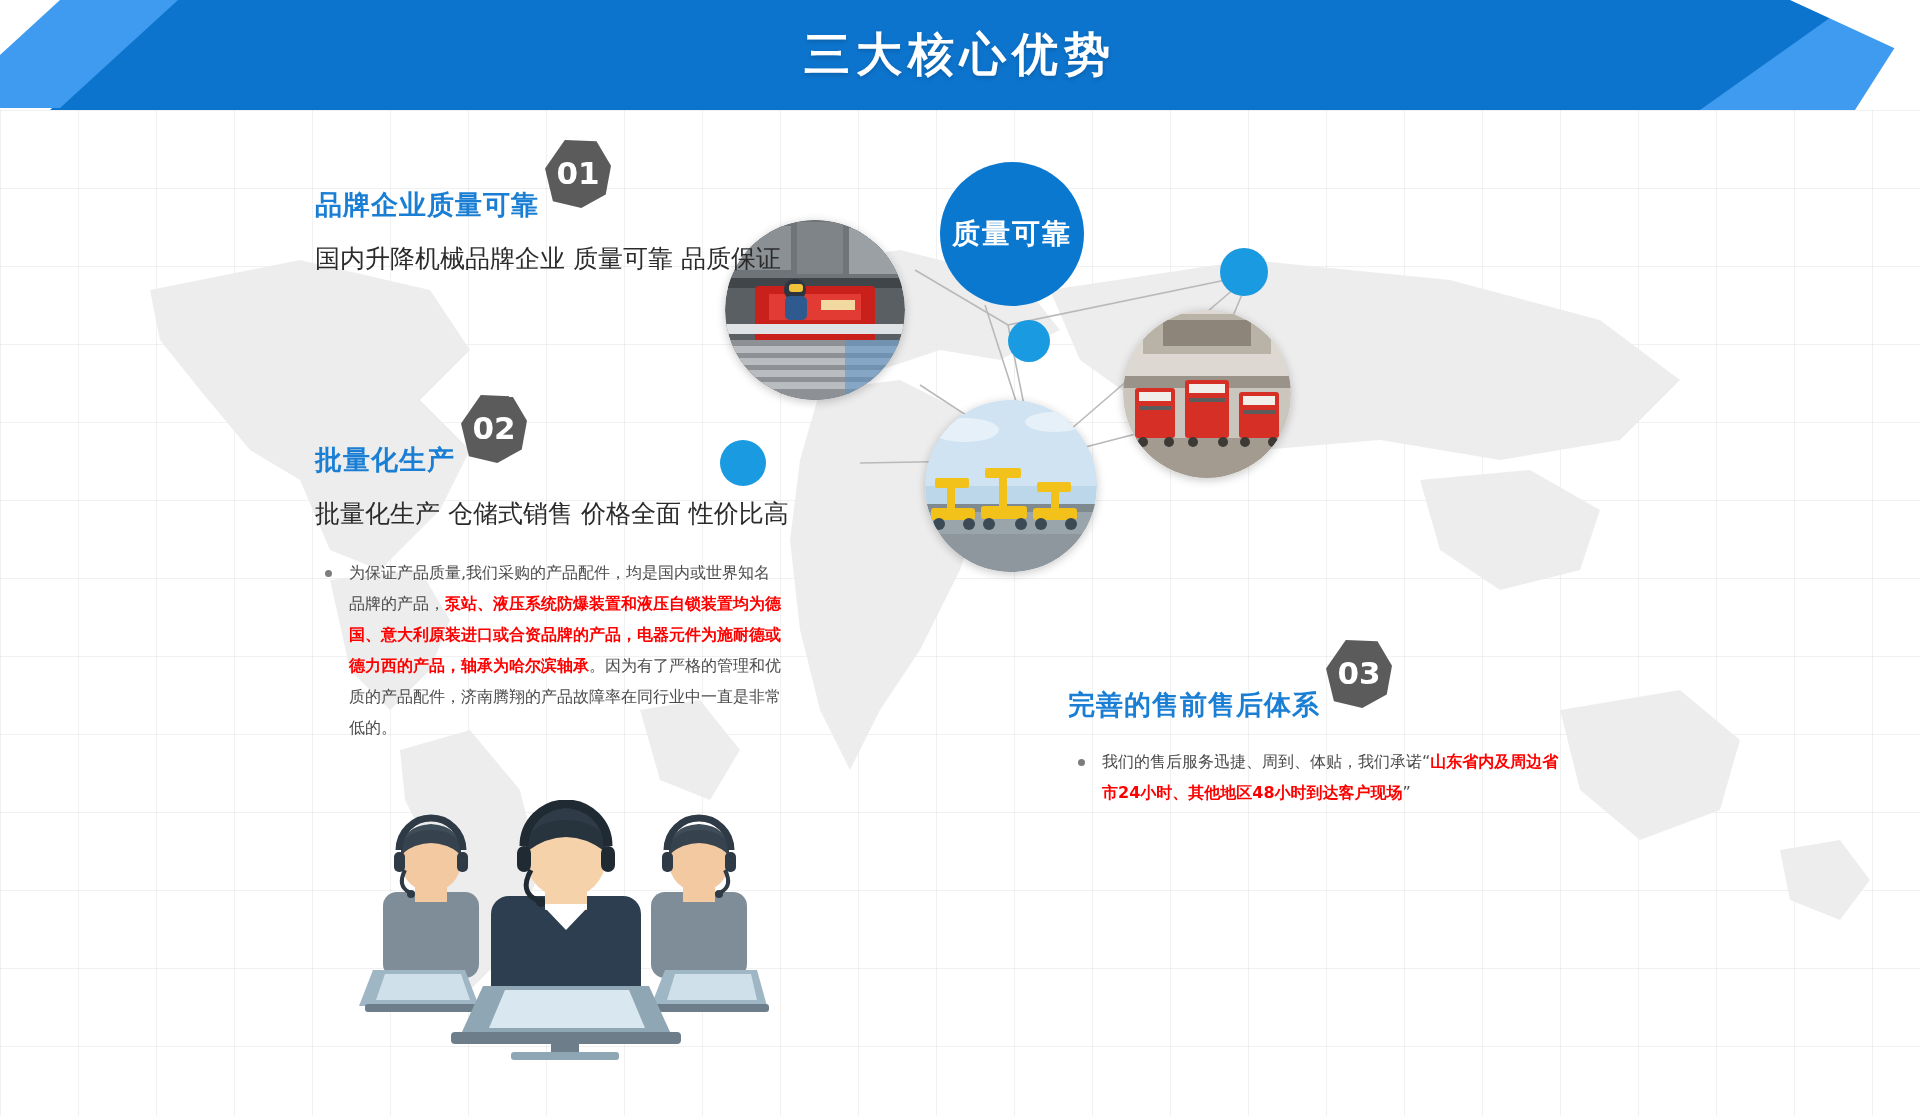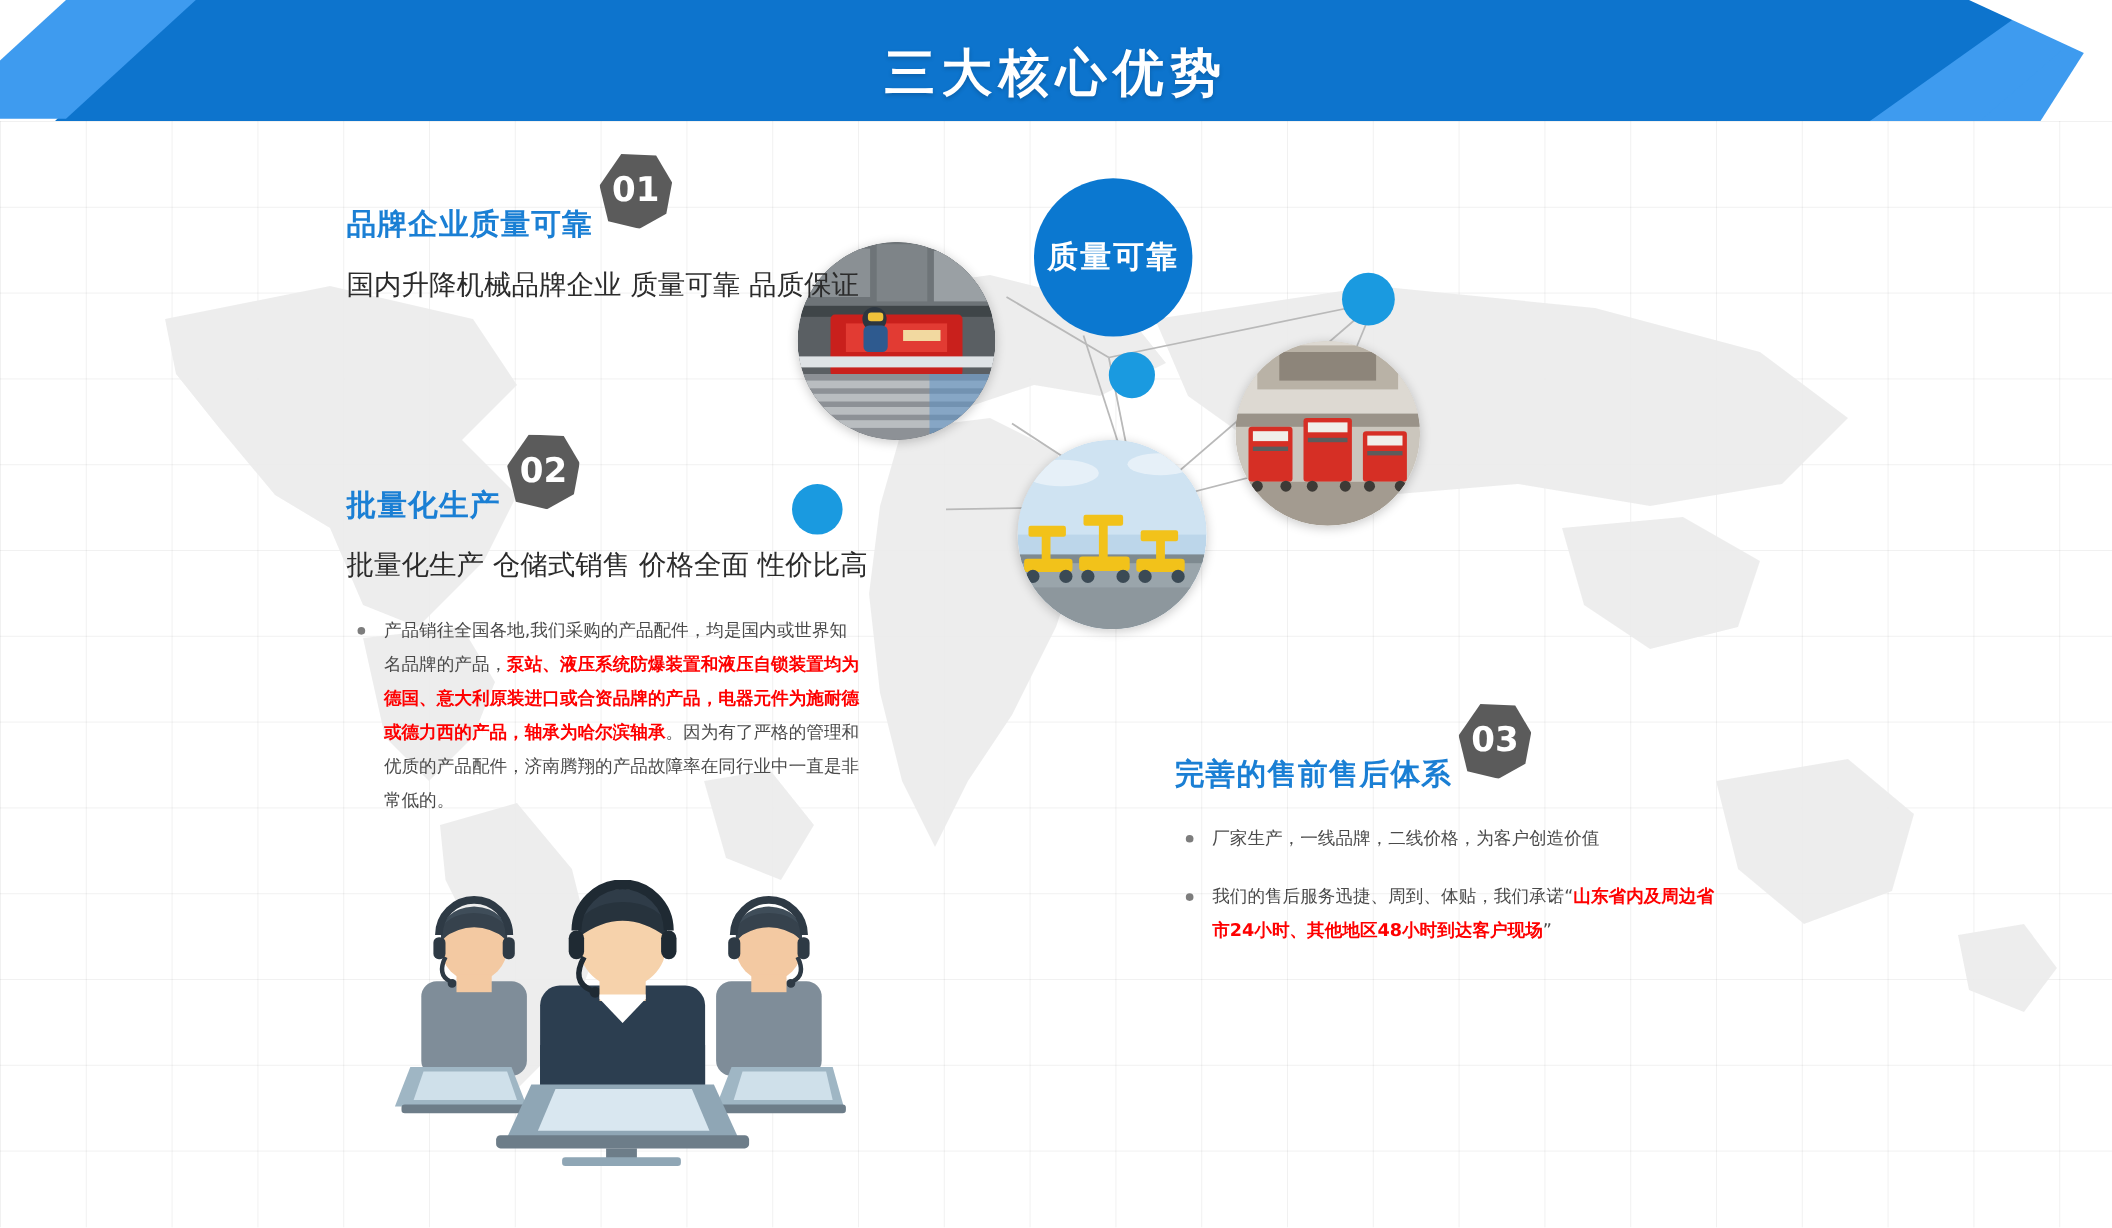--- a/index.html
+++ b/index.html
@@ -13,21 +13,21 @@
         linear-gradient(to right, rgba(0,0,0,.055) 1px, transparent 1px),
         linear-gradient(to bottom, rgba(0,0,0,.055) 1px, transparent 1px);
       background-size:78px 78px; }
   .mapwrap { position:absolute; left:0; top:150px; width:1920px; height:880px;
       opacity:.9; pointer-events:none; }
   .mapwrap svg { width:100%; height:100%; }
 
   
   .banner { position:absolute; left:0; top:0; width:1920px; height:110px; }
   .banner svg { display:block; }
-  .banner-title { position:absolute; left:0; top:12px; width:1920px; height:110px;
+  .banner-title { position:absolute; left:0; top:0; width:1920px; height:110px;
       display:flex; align-items:center; justify-content:center;
       font-size:46px; font-weight:bold; color:#ffffff; letter-spacing:6px;
       text-shadow:0 2px 4px rgba(0,0,0,.18); }
 
   
   .feature { position:absolute; }
   .feat-head { position:relative; display:flex; align-items:flex-end; }
   .feat-title { font-size:27px; font-weight:bold; color:#1a7fd4;
       letter-spacing:1px; line-height:1.1; white-space:nowrap; }
   .badge { position:relative; width:66px; height:68px; margin-left:6px;
@@ -263,34 +263,33 @@
   <div class="feature" id="f2">
     <div class="feat-head">
       <div class="feat-title">批量化生产</div>
       <div class="badge">
         <div class="hept"></div>
         <div class="num">02</div>
       </div>
     </div>
     <div class="feat-sub">批量化生产 仓储式销售 价格全面 性价比高</div>
     <ul class="bullets">
-      <li><span>产品销往全国各地,我们采购的产品配件，均是国内或世界知名品牌的产品，</span><span class="hi">泵站、液压系统防爆装置和液压自锁装置均为德国、意大利原装进口或合资品牌的产品，电器元件为施耐德或德力西的产品，轴承为哈尔滨轴承</span><span>。因为有了严格的管理和优质的产品配件，济南腾翔的产品故障率在同行业中一直是非常低的。</span></li>
+      <li><span>为保证产品质量,我们采购的产品配件，均是国内或世界知名品牌的产品，</span><span class="hi">泵站、液压系统防爆装置和液压自锁装置均为德国、意大利原装进口或合资品牌的产品，电器元件为施耐德或德力西的产品，轴承为哈尔滨轴承</span><span>。因为有了严格的管理和优质的产品配件，济南腾翔的产品故障率在同行业中一直是非常低的。</span></li>
     </ul>
   </div>
 
   <div class="feature" id="f3">
     <div class="feat-head">
       <div class="feat-title">完善的售前售后体系</div>
       <div class="badge">
         <div class="hept"></div>
         <div class="num">03</div>
       </div>
     </div>
     <ul class="bullets">
-      <li><span>厂家生产，一线品牌，二线价格，为客户创造价值</span></li>
       <li><span>我们的售后服务迅捷、周到、体贴，我们承诺“</span><span class="hi">山东省内及周边省市24小时、其他地区48小时到达客户现场</span><span>”</span></li>
     </ul>
   </div>
 
   <div class="callcenter">
     <svg viewBox="0 0 420 260">
 
       <g>
         <rect x="28" y="92" width="96" height="86" rx="14" fill="#7f8d99"></rect>
         <circle cx="76" cy="62" r="30" fill="#f3c9a2"></circle>

